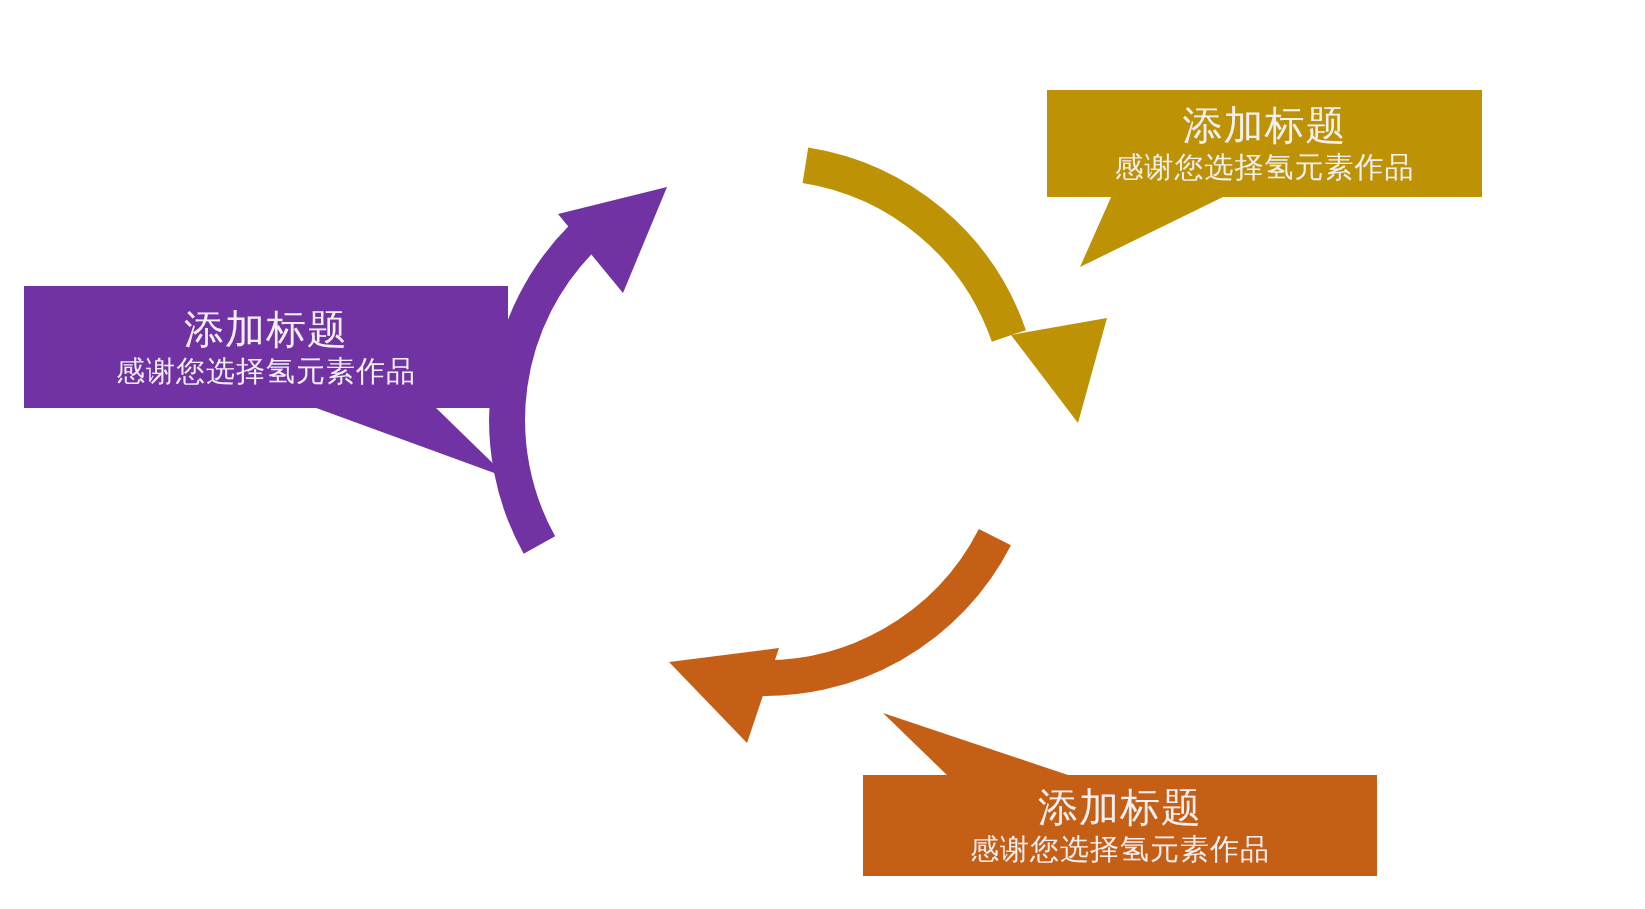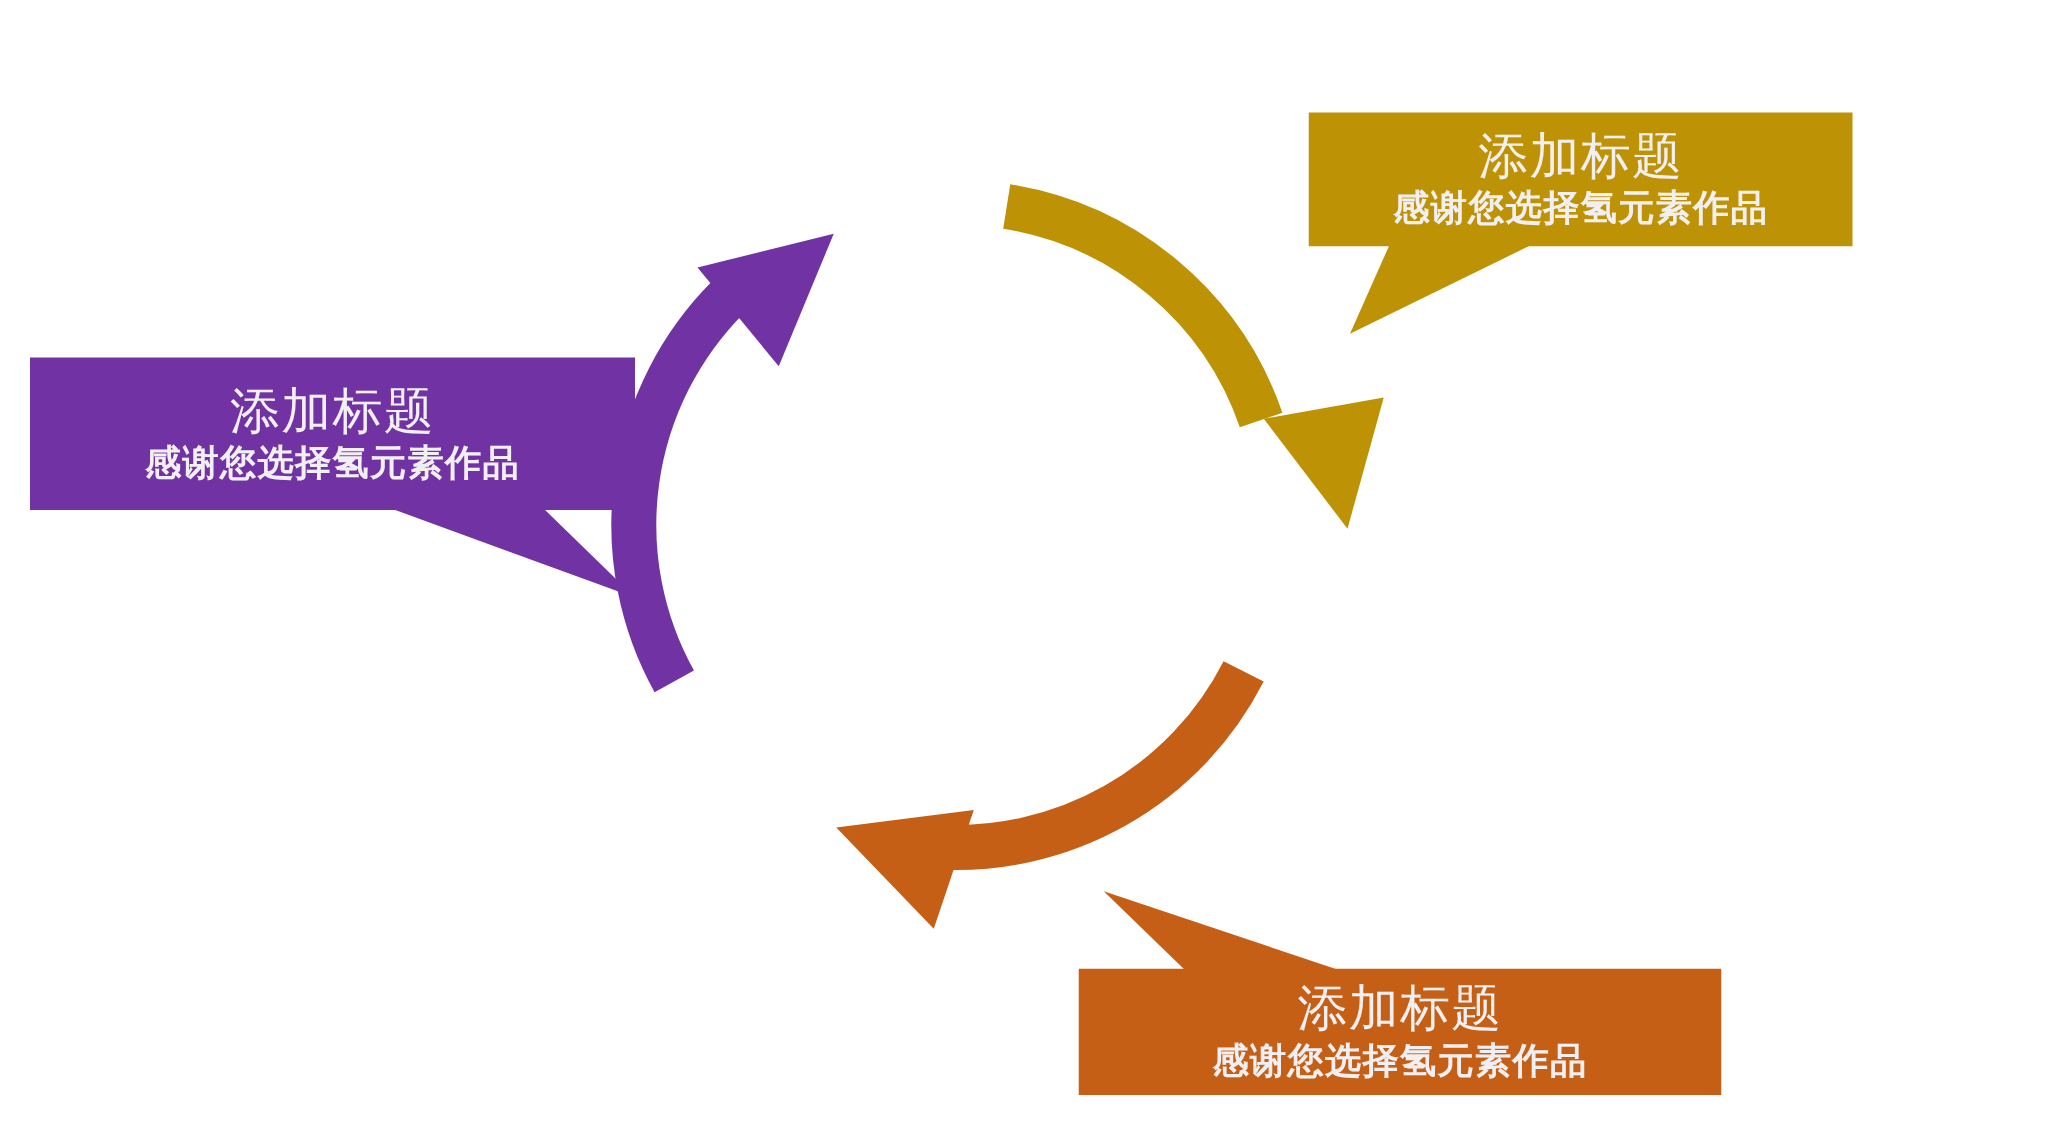--- a/index.html
+++ b/index.html
@@ -13,21 +13,21 @@
   svg.arcs { position: absolute; left: 0; top: 0; }
 
   .callout {
     position: absolute;
     display: flex; flex-direction: column;
     justify-content: center; align-items: center;
     text-align: center;
     color: #F1EFF2;
   }
   .callout .title    { font-size: 40px; font-weight: 300; line-height: 1.2;  letter-spacing: 1px; }
-  .callout .subtitle { font-size: 29px; font-weight: 700; line-height: 1.25; letter-spacing: 1px; }
+  .callout .subtitle { font-size: 29px; font-weight: 400; line-height: 1.25; letter-spacing: 1px; }
 
   .callout.gold   { left: 1047px; top: 90px;  width: 435px; height: 107px; }
   .callout.purple { left: 24px;   top: 286px; width: 484px; height: 122px; }
   .callout.orange { left: 863px;  top: 775px; width: 514px; height: 101px; }
 </style>
 </head>
 <body>
 
 <div class="stage">
 

